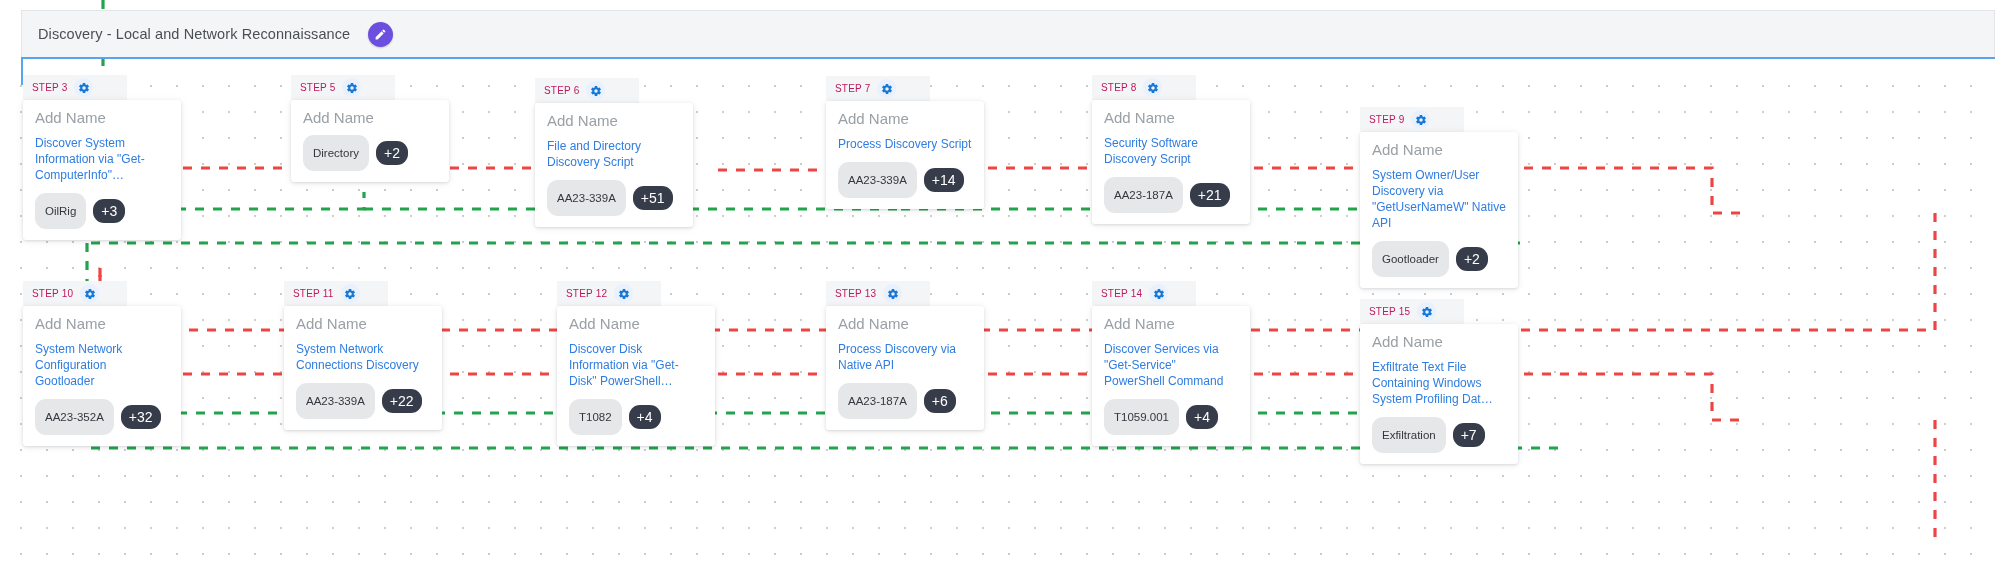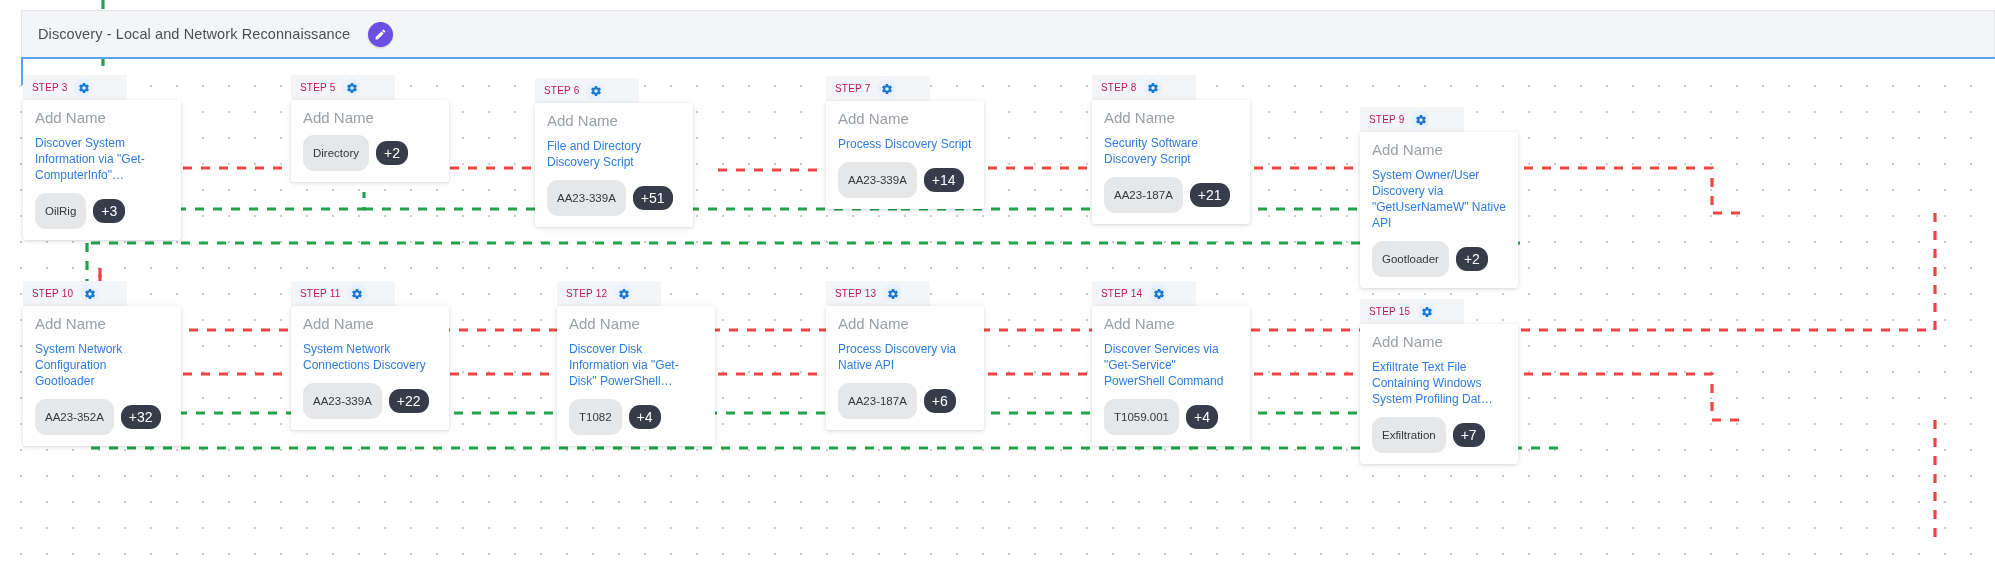--- a/index.html
+++ b/index.html
@@ -355,21 +355,21 @@
     <div class="node-body">
       <div class="add-name">Add Name</div>
       <div class="node-title">System Network Configuration Gootloader</div>
       <div class="tag-row">
         <span class="tag">AA23-352A</span>
         <span class="count">+32</span>
       </div>
     </div>
   </div>
 
-  <div class="node" style="left:291px; top:281px;">
+  <div class="node" style="left:284px; top:281px;">
     <div class="node-head">
       <span class="node-head-label">STEP 11</span>
       <span class="gear-wrap">
         <svg width="12" height="12" viewBox="0 0 24 24">
             <path fill="#1877d2" d="M19.43 12.98c.04-.32.07-.64.07-.98s-.03-.66-.07-.98l2.11-1.65a.5.5 0 0 0 .12-.64l-2-3.46a.5.5 0 0 0-.61-.22l-2.49 1a7.3 7.3 0 0 0-1.69-.98l-.38-2.65A.5.5 0 0 0 14 2h-4a.5.5 0 0 0-.49.42l-.38 2.65c-.61.25-1.17.58-1.69.98l-2.49-1a.5.5 0 0 0-.61.22l-2 3.46a.5.5 0 0 0 .12.64l2.11 1.65c-.04.32-.07.65-.07.98s.03.66.07.98l-2.11 1.65a.5.5 0 0 0-.12.64l2 3.46c.14.24.42.34.61.22l2.49-1c.52.4 1.08.73 1.69.98l.38 2.65c.04.24.25.42.49.42h4c.24 0 .45-.18.49-.42l.38-2.65c.61-.25 1.17-.58 1.69-.98l2.49 1c.19.12.47.02.61-.22l2-3.46a.5.5 0 0 0-.12-.64l-2.11-1.65zM12 15.5A3.5 3.5 0 1 1 12 8.5a3.5 3.5 0 0 1 0 7z"></path>
           </svg>
       </span>
     </div>
     <div class="node-body">
       <div class="add-name">Add Name</div>

